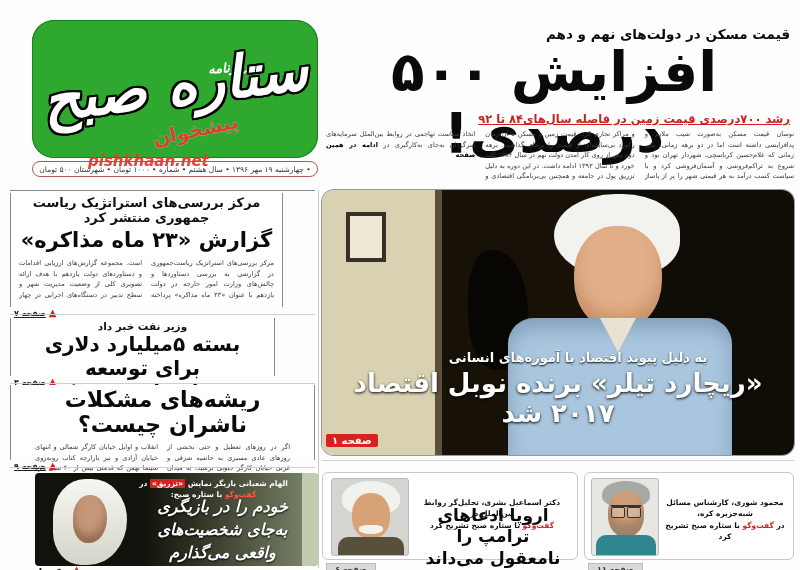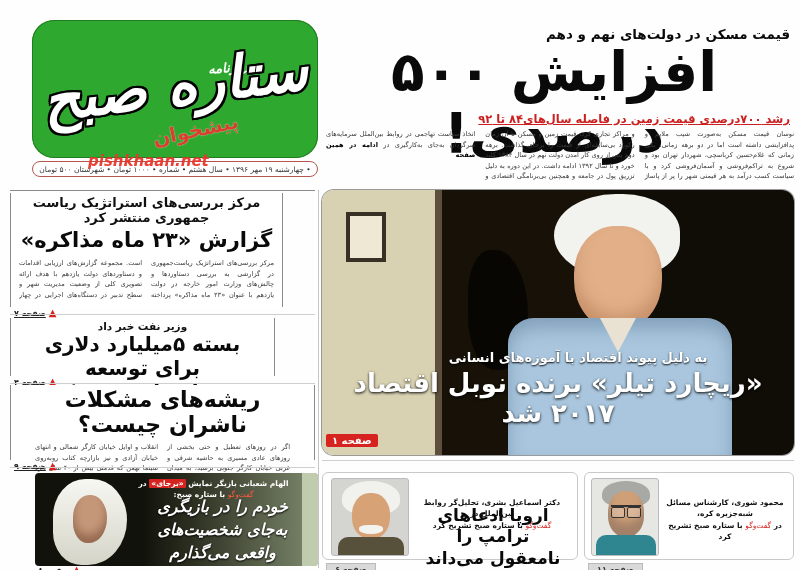--- a/index.html
+++ b/index.html
@@ -91,21 +91,21 @@
   .actress-panel { left:35px; top:473px; width:283px; height:93px; border-radius:4px; overflow:hidden;
                    background:linear-gradient(90deg,#12120c 0 38%, #2c2f20 55%, #7e8a6e 100%); }
   .actress-strip { right:0; top:0; bottom:0; width:16px; background:#ccd8ba; opacity:.85; }
   .scarf { left:18px; top:6px; width:74px; height:86px; background:linear-gradient(#f7f7f2,#d4d4c8);
            border-radius:48% 52% 58% 42%; }
   .actress-face { left:38px; top:22px; width:34px; height:48px; background:#c49779;
                   border-radius:50% 50% 55% 45%; box-shadow:inset 0 -8px 8px rgba(80,40,20,.4); }
   .actress-lead { right:22px; top:6px; left:96px; text-align:center; color:#fff; font-size:7.5px;
                   font-weight:bold; line-height:1.4; }
   .badge-red { background:#d6231f; color:#fff; padding:0 2px; border-radius:1px; }
-  .red-word { color:#ff5a3c; font-weight:400; }
+  .red-word { color:#ff5a3c; font-weight:700; }
   .actress-lines { right:18px; top:22px; left:110px; text-align:center; color:#fff;
                    font-size:16px; font-weight:900; font-style:italic; line-height:1.45;
                    text-shadow:0 1px 2px #000; }
   .mini-section { background:#fff; border:1px solid #c9c9c9; border-radius:6px; }
   .europe-sec { left:322px; top:472px; width:256px; height:88px; }
   .soviet-sec { left:584px; top:472px; width:210px; height:88px; }
   .portrait { position:absolute; border:1px solid #bbb; border-radius:3px; overflow:hidden; }
   .eu-portrait { left:8px; top:5px; width:78px; height:78px; background:#d4d4d0; }
   .eu-hair { position:absolute; left:10px; top:2px; width:58px; height:34px; background:#f1f1ee;
              border-radius:50% 50% 40% 40%; }
@@ -203,21 +203,21 @@
     <div class="abs red-label nobel-label">صفحه ۱</div>
   </div>
   <div class="hline" style="left:322px; top:460px; width:472px;"></div>
 
   <div class="abs actress-panel">
     <div class="abs actress-strip"></div>
     <div class="abs scarf"></div>
     <div class="abs actress-face"></div>
     <div class="abs actress-lead">
       <span>الهام شعبانی بازیگر نمایش</span>
-      <span class="badge-red">«برجای»</span>
+      <span class="badge-red">«تزریق»</span>
       <span>در</span>
       <span class="red-word">گفت‌وگو</span>
       <span>با ستاره صبح:</span>
     </div>
     <div class="abs actress-lines">
       <div>خودم را در بازیگری</div>
       <div>به‌جای شخصیت‌های</div>
       <div>واقعی می‌گذارم</div>
     </div>
   </div>

